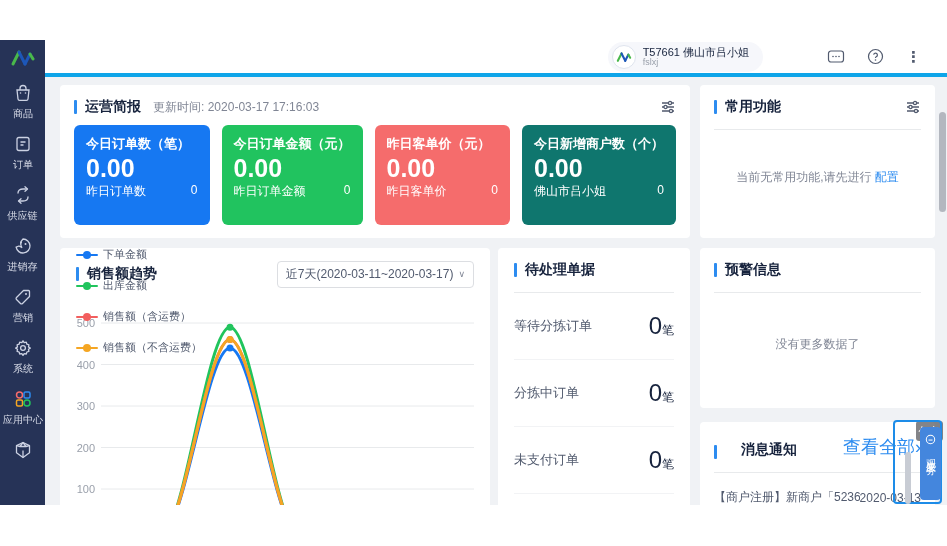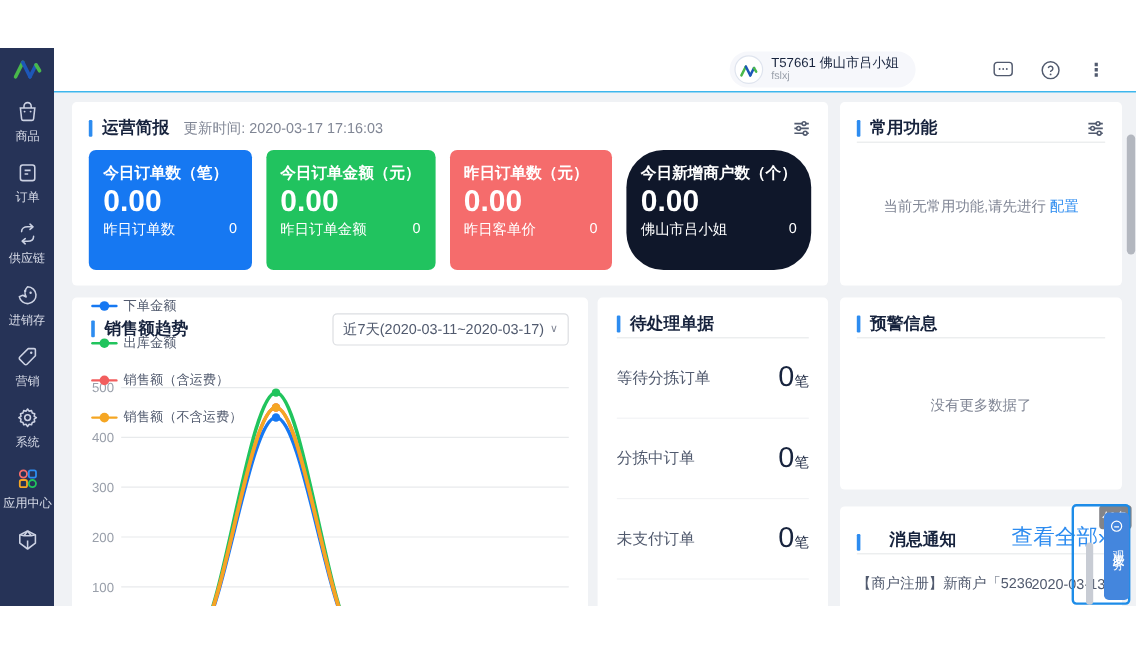--- a/index.html
+++ b/index.html
@@ -10,39 +10,39 @@
 
   
   .sidebar { width:45px; background:#263357; display:flex; flex-direction:column; align-items:center; flex:0 0 45px; }
   .logo { width:45px; height:34px; display:flex; align-items:center; justify-content:center; margin-bottom:2px; }
   .nav-item { width:62px; padding:7px 0 6px; display:flex; flex-direction:column; align-items:center; cursor:pointer; }
   .nav-item .nav-label { font-size:11px; color:#d8dce8; margin-top:3px; white-space:nowrap; transform:scale(.92); }
   .nav-item svg { display:block; }
 
   
   .right-side { flex:1; display:flex; flex-direction:column; min-width:0; }
-  .topbar { height:37px; background:#fff; border-bottom:1px solid #0ea5e9; display:flex; align-items:center; justify-content:flex-end; padding-right:26px; flex:0 0 37px; }
+  .topbar { height:37px; background:#fff; border-bottom:4px solid #0ea5e9; display:flex; align-items:center; justify-content:flex-end; padding-right:26px; flex:0 0 37px; }
   .user-pill { display:flex; align-items:center; background:#f6f7fb; border-radius:16px; padding:3px 14px 3px 4px; margin-right:42px; cursor:pointer; }
   .avatar { width:24px; height:24px; border-radius:50%; background:#fff; border:1px solid #dfe4ee; display:flex; align-items:center; justify-content:center; margin-right:7px; }
   .user-names { line-height:1.1; }
   .user-name { font-size:11px; color:#17233d; }
   .user-account { font-size:9px; color:#9aa0ab; }
   .tb-icon { margin-left:22px; cursor:pointer; display:flex; align-items:center; color:#515a6e; }
   .more-dots { font-size:15px; font-weight:bold; letter-spacing:0; color:#515a6e; line-height:1; }
 
   .content { flex:1; padding:8px 0 0 15px; display:flex; overflow:hidden; position:relative; }
   .col-left { width:630px; flex:0 0 630px; }
   .col-right { width:235px; flex:0 0 235px; margin-left:10px; }
 
   .panel { background:#fff; border-radius:4px; }
 
   .panel-head { display:flex; align-items:center; }
   .blue-bar { width:3px; height:14px; background:#2d8cf0; border-radius:1px; margin-right:8px; flex:0 0 3px; }
   .panel-title { font-size:14px; font-weight:bold; color:#17233d; white-space:nowrap; }
-  .head-underline { border-bottom:1px solid #e8eaec; padding-bottom:2px; }
+  .head-underline { border-bottom:1px solid #e8eaec; padding-bottom:13px; }
 
   
   .briefing { height:153px; padding:13px 14px; display:flex; flex-direction:column; }
   .update-time { font-size:12px; color:#808695; margin-left:12px; }
   .flex-spacer { flex:1; }
   .filter-icon { cursor:pointer; display:flex; align-items:center; }
   .cards { display:flex; gap:12px; margin-top:9px; flex:1; }
   .stat-card { flex:1; border-radius:6px; color:#fff; padding:10px 12px 25px; display:flex; flex-direction:column; cursor:pointer; }
   .stat-title { font-size:13px; font-weight:bold; white-space:nowrap; }
   .stat-value { font-size:25px; font-weight:bold; margin-top:1px; }
@@ -260,28 +260,28 @@
               </div>
               <div class="stat-card" style="background: rgb(33, 195, 95);">
                 <div class="stat-title">今日订单金额（元）</div>
                 <div class="stat-value">0.00</div>
                 <div class="stat-foot">
                   <span>昨日订单金额</span>
                     <span>0</span>
                 </div>
               </div>
               <div class="stat-card" style="background: rgb(245, 108, 108);">
-                <div class="stat-title">昨日订单数（元）</div>
+                <div class="stat-title">昨日客单价（元）</div>
                 <div class="stat-value">0.00</div>
                 <div class="stat-foot">
                   <span>昨日客单价</span>
                     <span>0</span>
                 </div>
               </div>
-              <div class="stat-card" style="background: #0f172a; border-radius: 31px;">
+              <div class="stat-card" style="background: #0f766e;">
                 <div class="stat-title">今日新增商户数（个）</div>
                 <div class="stat-value">0.00</div>
                 <div class="stat-foot">
                   <span>佛山市吕小姐</span>
                     <span>0</span>
                 </div>
               </div>
             </div>
           </section>
 

